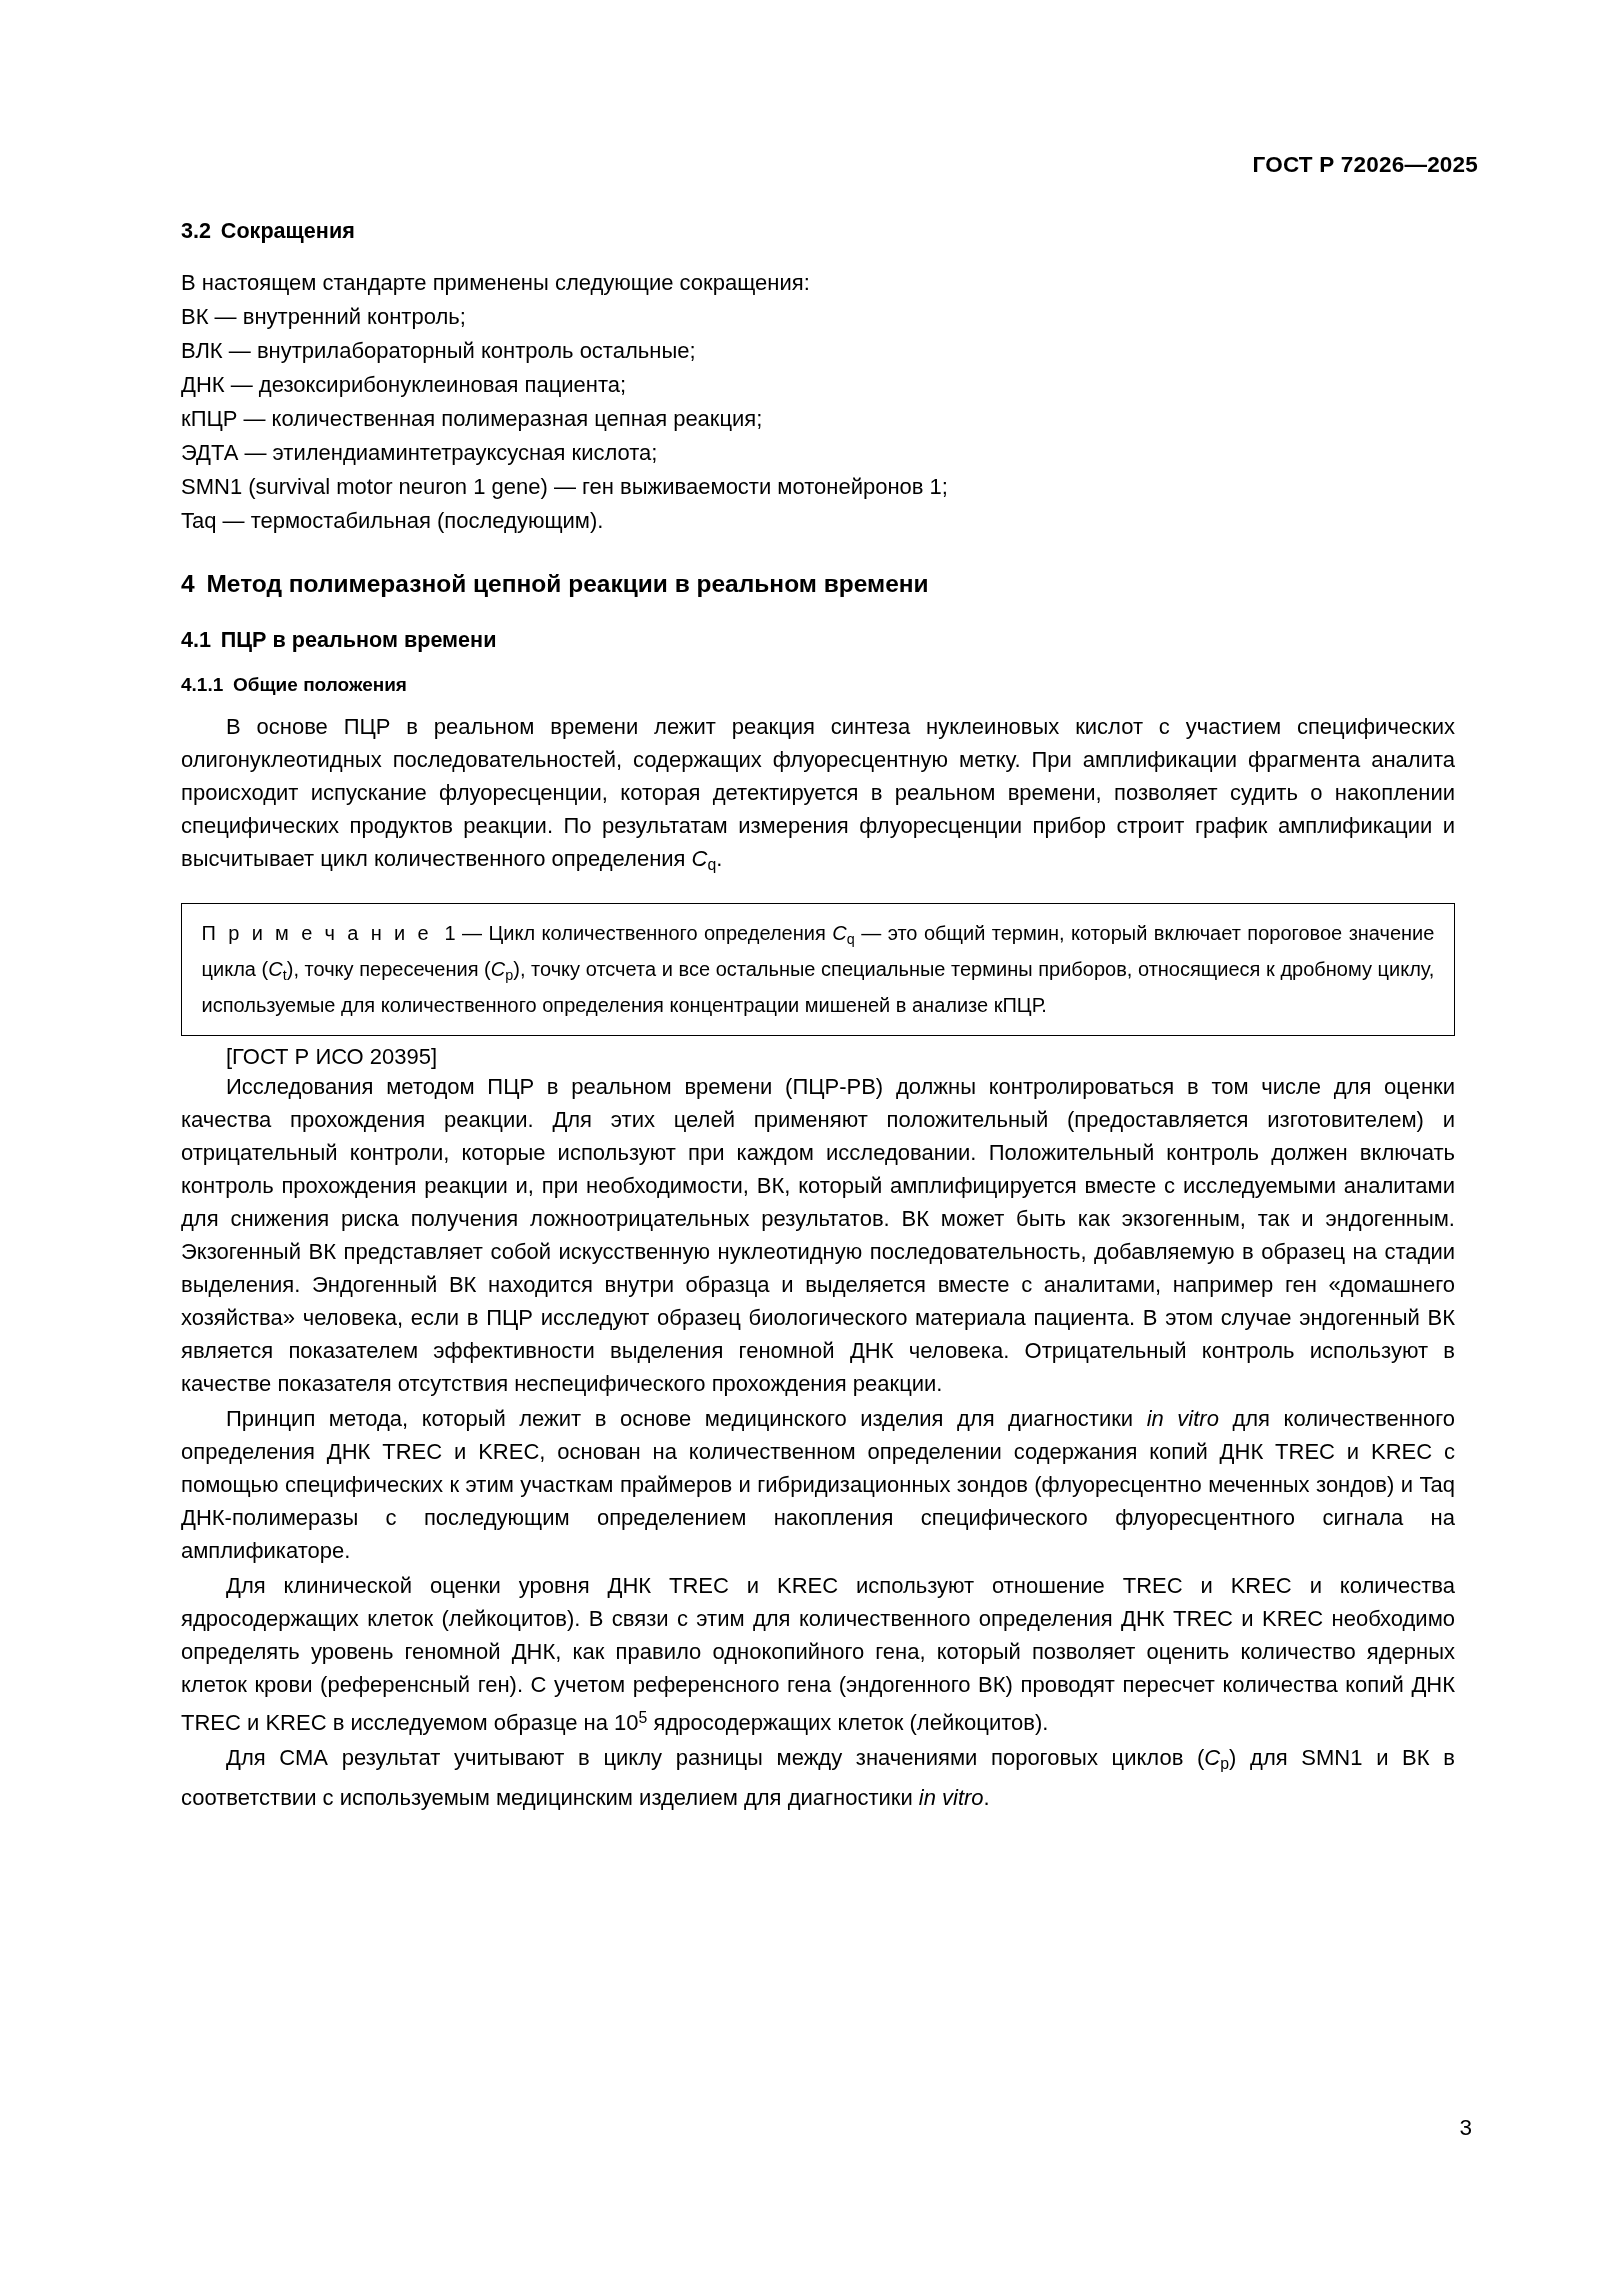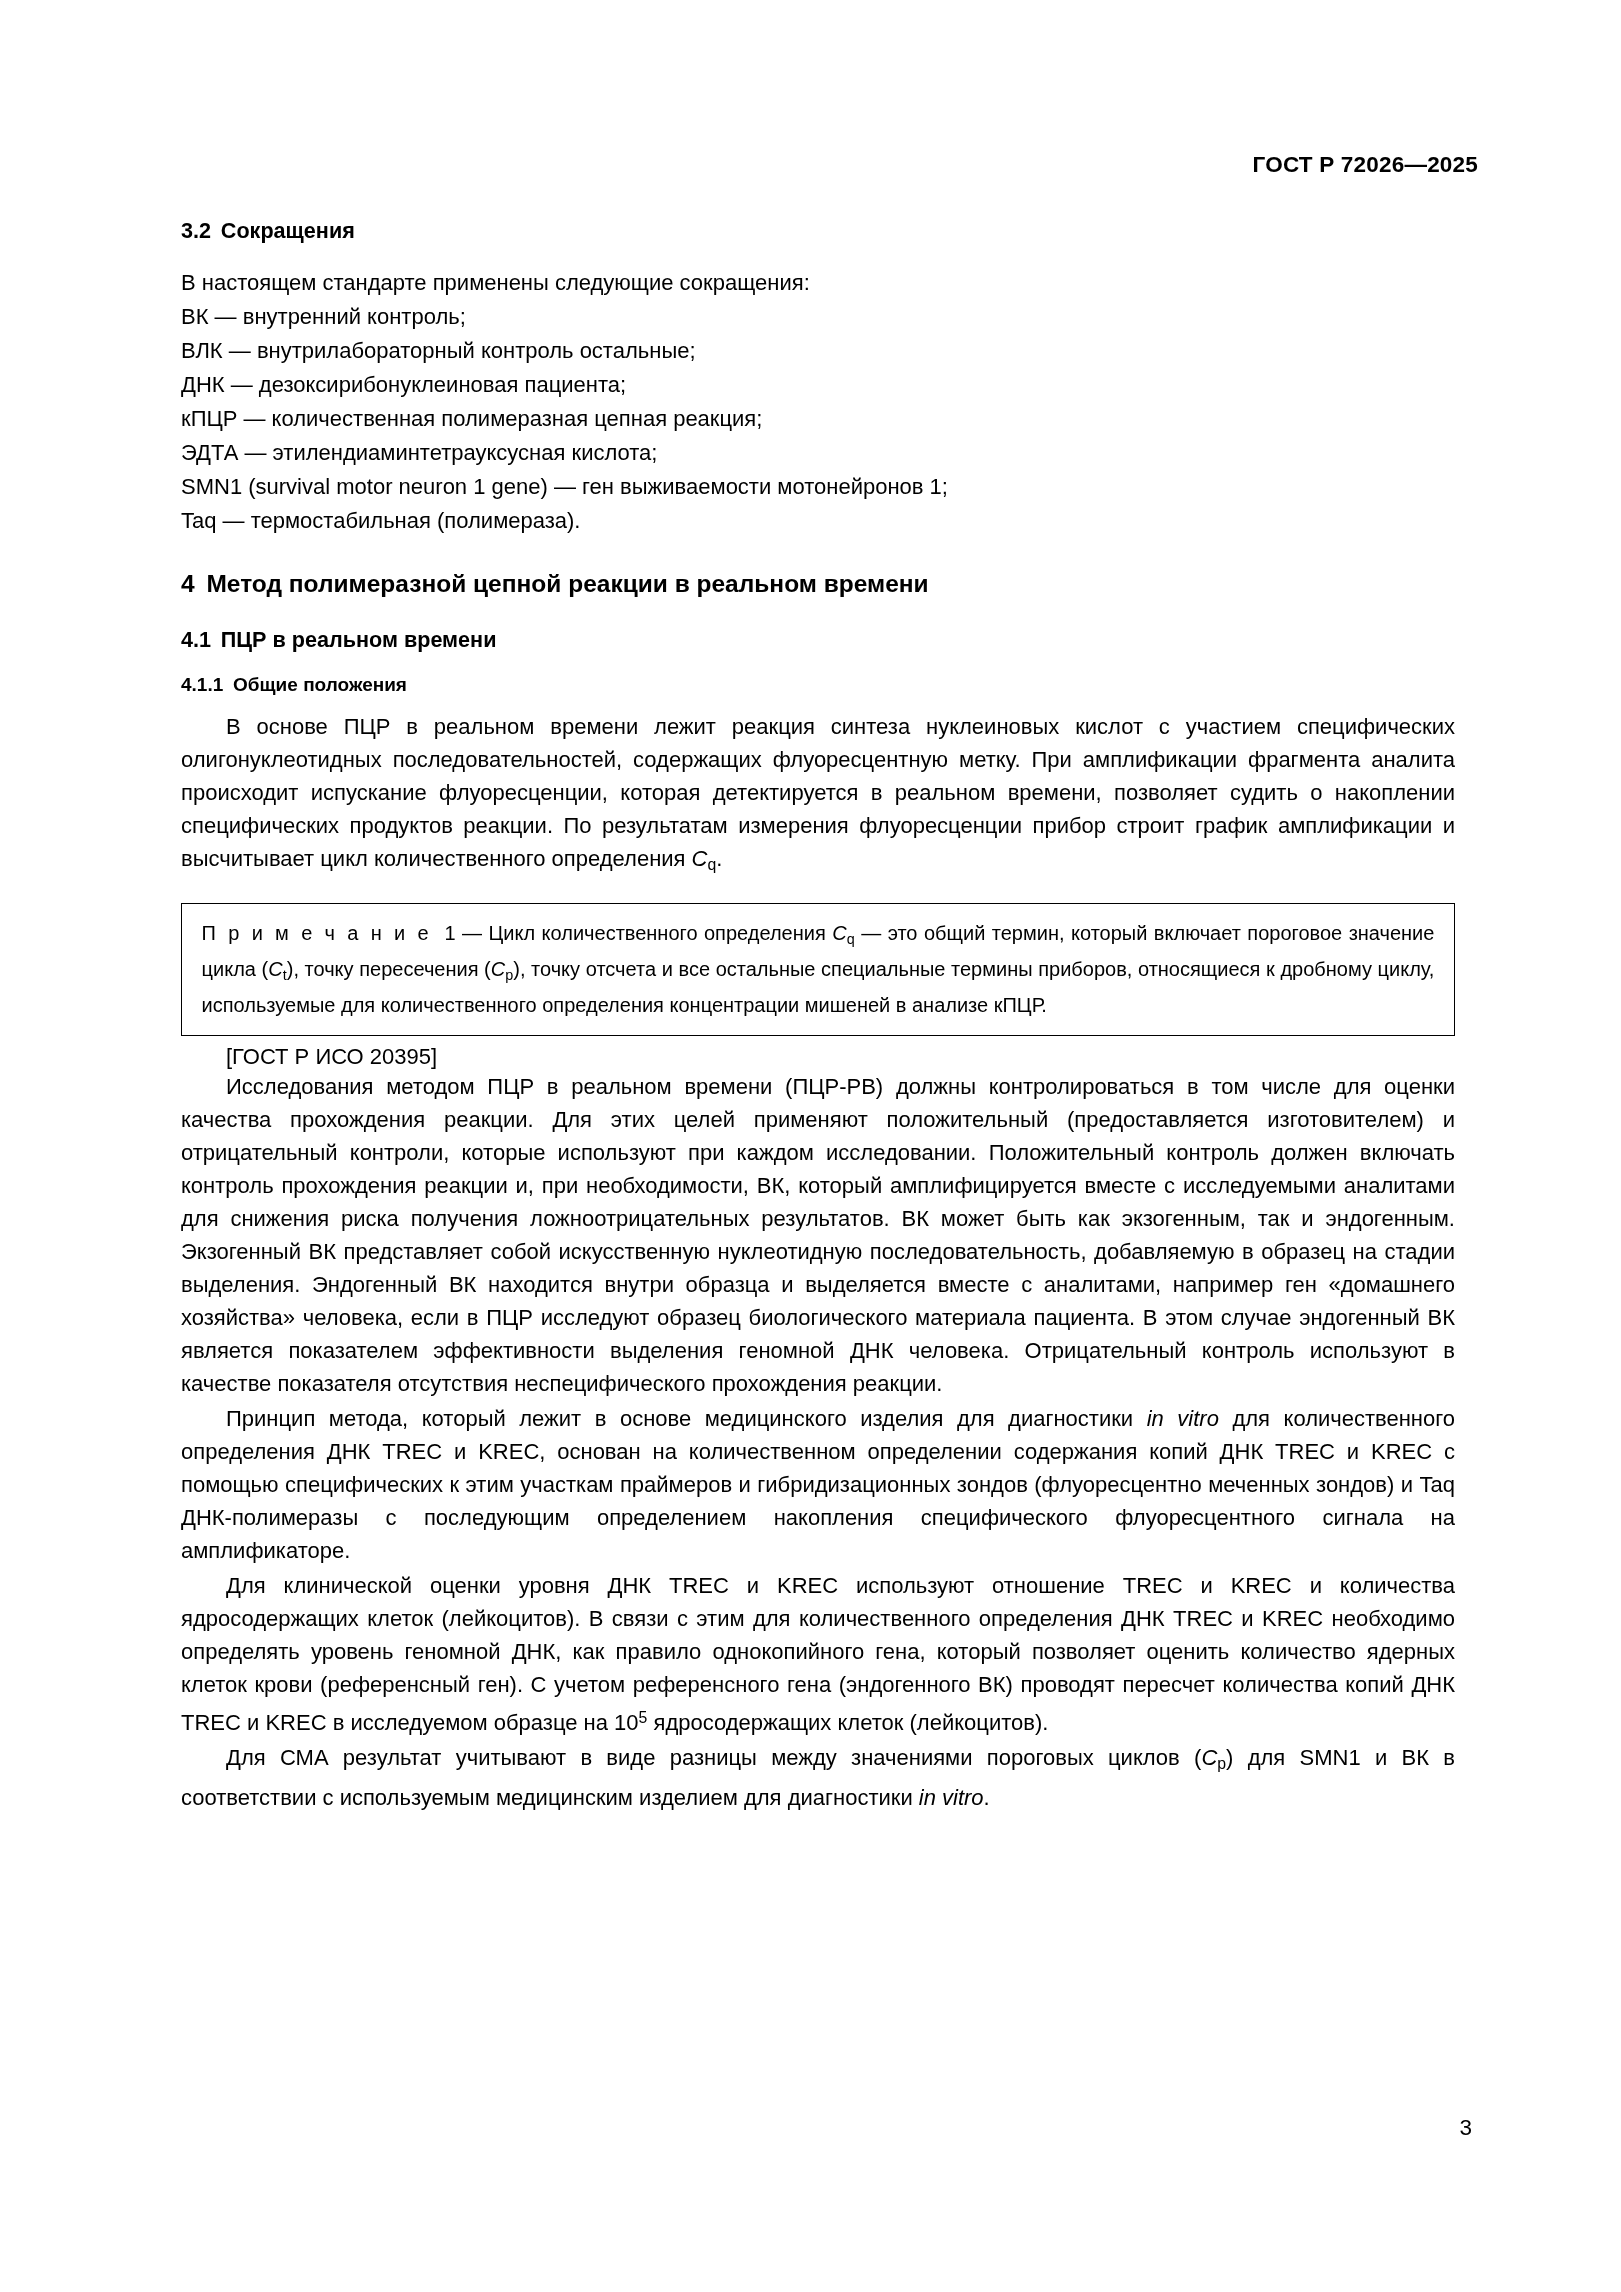--- a/index.html
+++ b/index.html
@@ -117,21 +117,21 @@
     </div>
 
     <div class="plain-block">
       <div>В настоящем стандарте применены следующие сокращения:</div>
       <div>ВК — внутренний контроль;</div>
       <div>ВЛК — внутрилабораторный контроль остальные;</div>
       <div>ДНК — дезоксирибонуклеиновая пациента;</div>
       <div>кПЦР — количественная полимеразная цепная реакция;</div>
       <div>ЭДТА — этилендиаминтетрауксусная кислота;</div>
       <div>SMN1 (survival motor neuron 1 gene) — ген выживаемости мотонейронов 1;</div>
-      <div>Taq — термостабильная (полимераза).</div>
+      <div>Taq — термостабильная (последующим).</div>
     </div>
 
     <div class="h2">
       <span class="num">4</span><span>Метод полимеразной цепной реакции в реальном времени</span>
     </div>
 
     <div class="h4">
       <span class="num">4.1</span><span>ПЦР в реальном времени</span>
     </div>
 
@@ -146,20 +146,20 @@
     </div>
 
     <p class="note-ref">[ГОСТ Р ИСО 20395]</p>
 
     <p class="body after-note">Исследования методом ПЦР в реальном времени (ПЦР-РВ) должны контролироваться в том числе для оценки качества прохождения реакции. Для этих целей применяют положительный (предоставляется изготовителем) и отрицательный контроли, которые используют при каждом исследовании. Положительный контроль должен включать контроль прохождения реакции и, при необходимости, ВК, который амплифицируется вместе с исследуемыми аналитами для снижения риска получения ложноотрицательных результатов. ВК может быть как экзогенным, так и эндогенным. Экзогенный ВК представляет собой искусственную нуклеотидную последовательность, добавляемую в образец на стадии выделения. Эндогенный ВК находится внутри образца и выделяется вместе с аналитами, например ген «домашнего хозяйства» человека, если в ПЦР исследуют образец биологического материала пациента. В этом случае эндогенный ВК является показателем эффективности выделения геномной ДНК человека. Отрицательный контроль используют в качестве показателя отсутствия неспецифического прохождения реакции.</p>
 
     <p class="body"><span>Принцип метода, который лежит в основе медицинского изделия для диагностики </span><span class="ital">in vitro</span><span> для количественного определения ДНК TREC и KREC, основан на количественном определении содержания копий ДНК TREC и KREC с помощью специфических к этим участкам праймеров и гибридизационных зондов (флуоресцентно меченных зондов) и Taq ДНК-полимеразы с последующим определением накопления специфического флуоресцентного сигнала на амплификаторе.</span></p>
 
     <p class="body"><span>Для клинической оценки уровня ДНК TREC и KREC используют отношение TREC и KREC и количества ядросодержащих клеток (лейкоцитов). В связи с этим для количественного определения ДНК TREC и KREC необходимо определять уровень геномной ДНК, как правило однокопийного гена, который позволяет оценить количество ядерных клеток крови (референсный ген). С учетом референсного гена (эндогенного ВК) проводят пересчет количества копий ДНК TREC и KREC в исследуемом образце на 10</span><sup>5</sup><span> ядросодержащих клеток (лейкоцитов).</span></p>
 
-    <p class="body"><span>Для СМА результат учитывают в виде разницы между значениями пороговых циклов (</span><span class="ital">C</span><sub>p</sub><span>) для SMN1 и ВК в соответствии с используемым медицинским изделием для диагностики </span><span class="ital">in vitro</span><span>.</span></p>
+    <p class="body"><span>Для СМА результат учитывают в циклу разницы между значениями пороговых циклов (</span><span class="ital">C</span><sub>p</sub><span>) для SMN1 и ВК в соответствии с используемым медицинским изделием для диагностики </span><span class="ital">in vitro</span><span>.</span></p>
 
   </div>
 
   <div class="pagenum">3</div>
 
 </div>
 
 
 </body></html>

